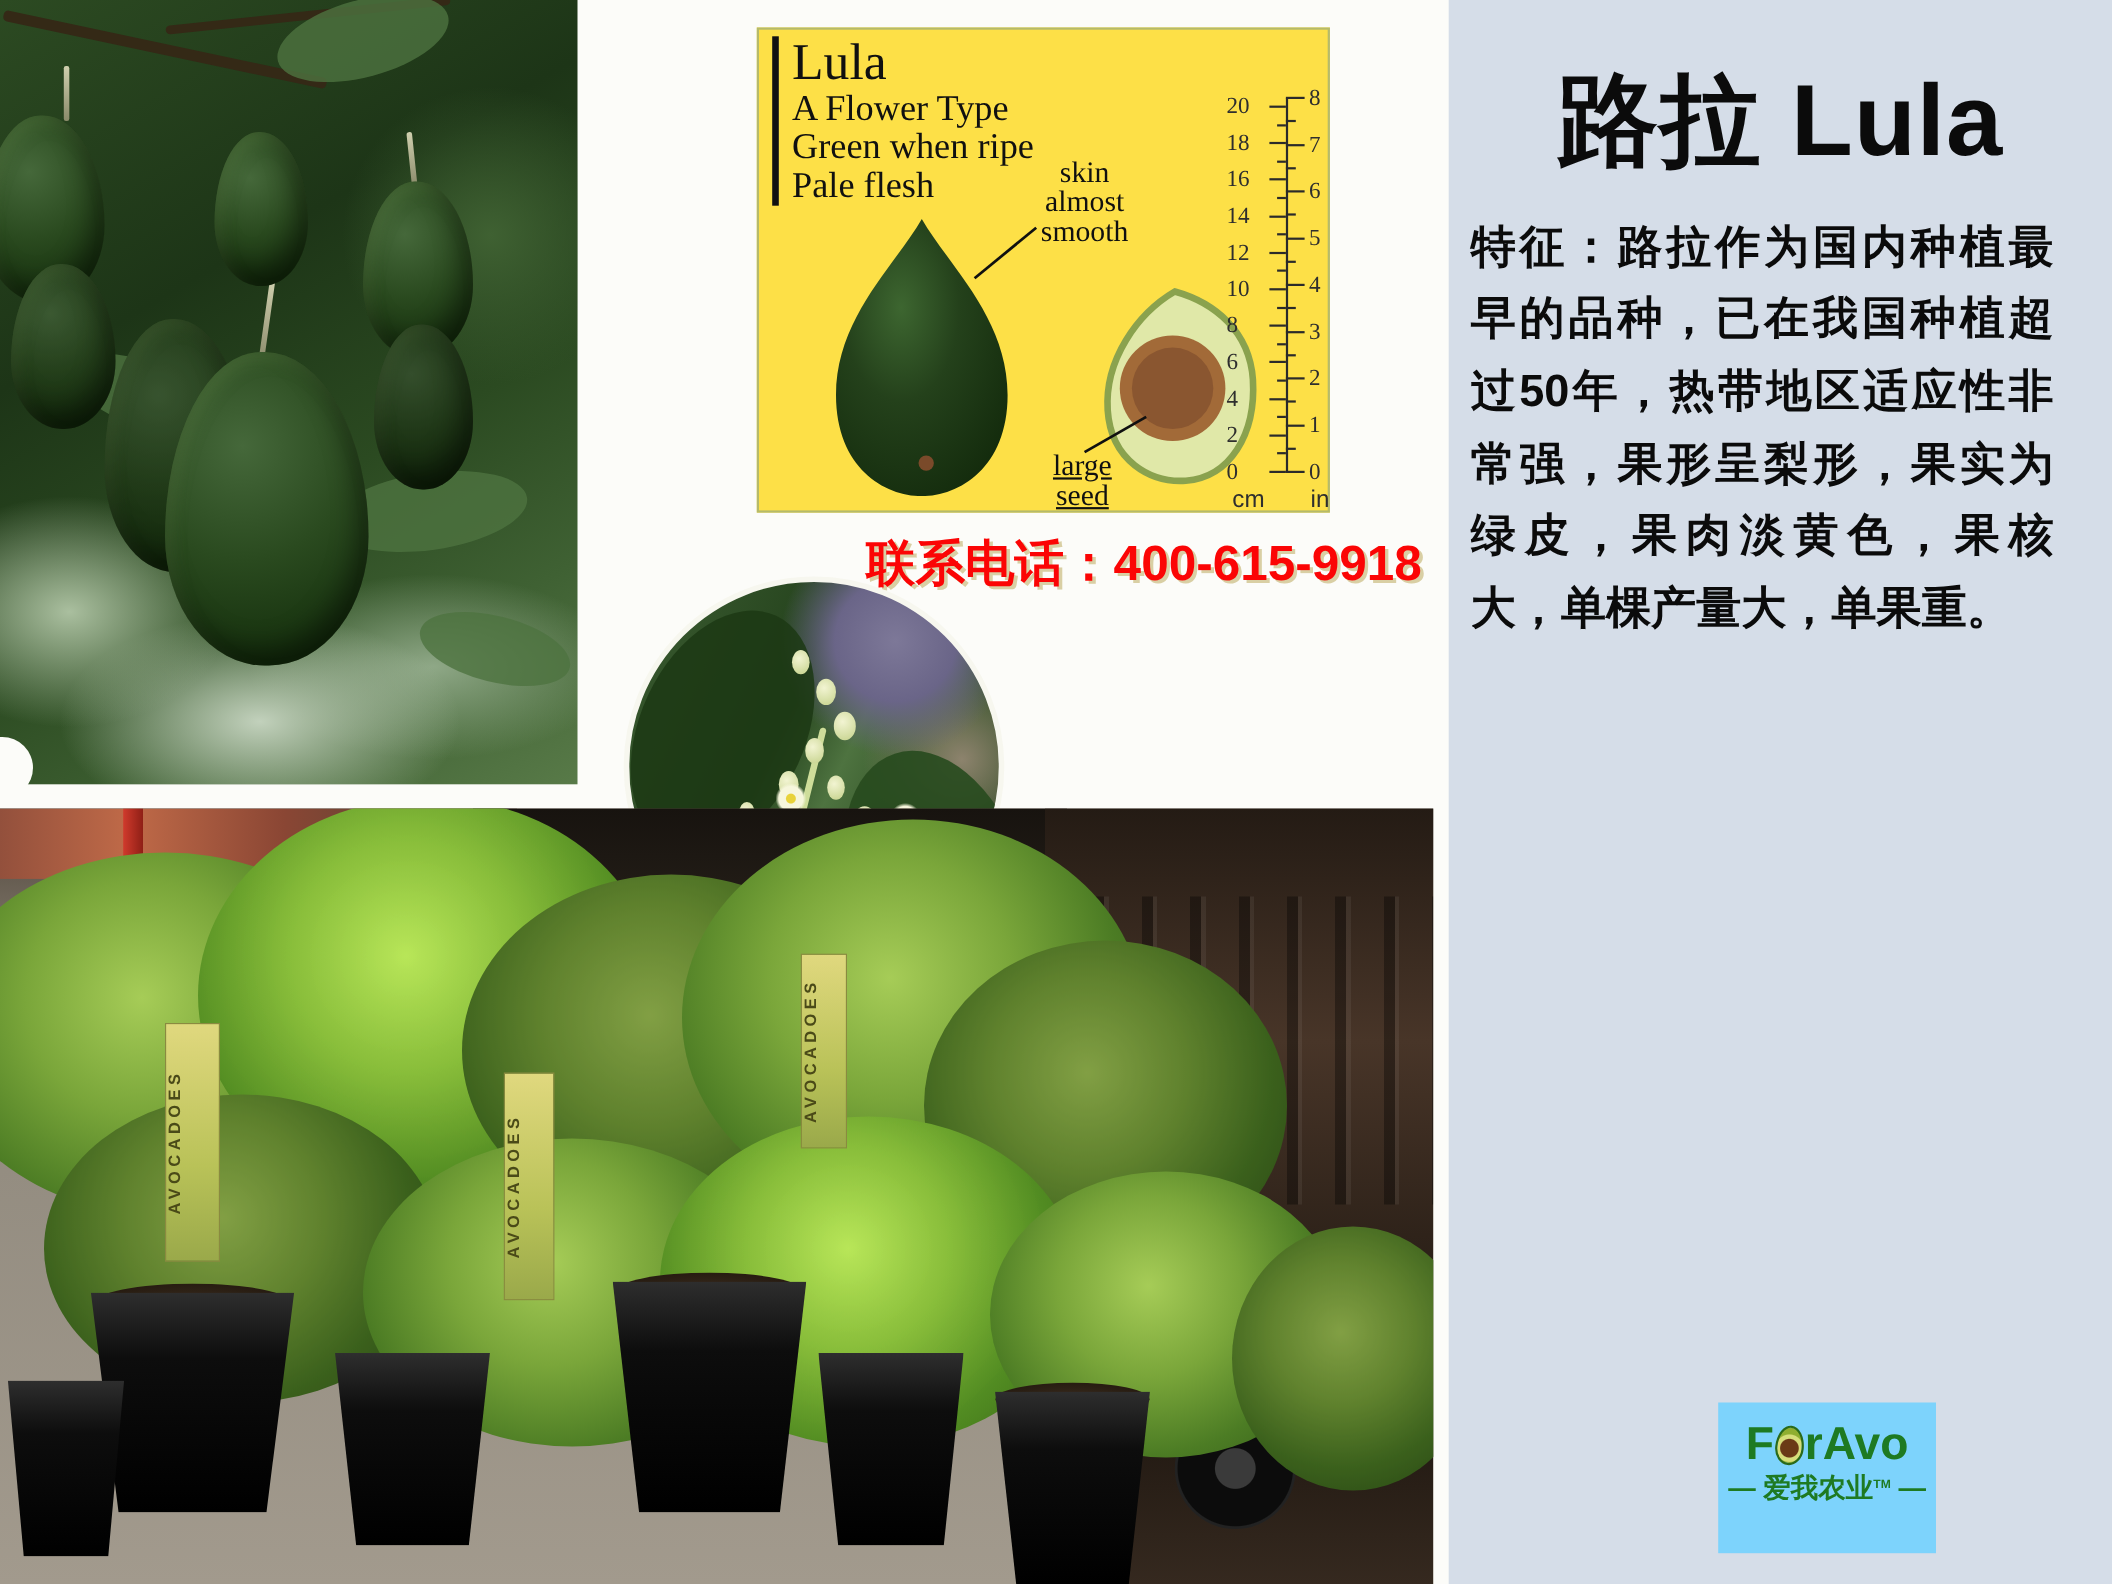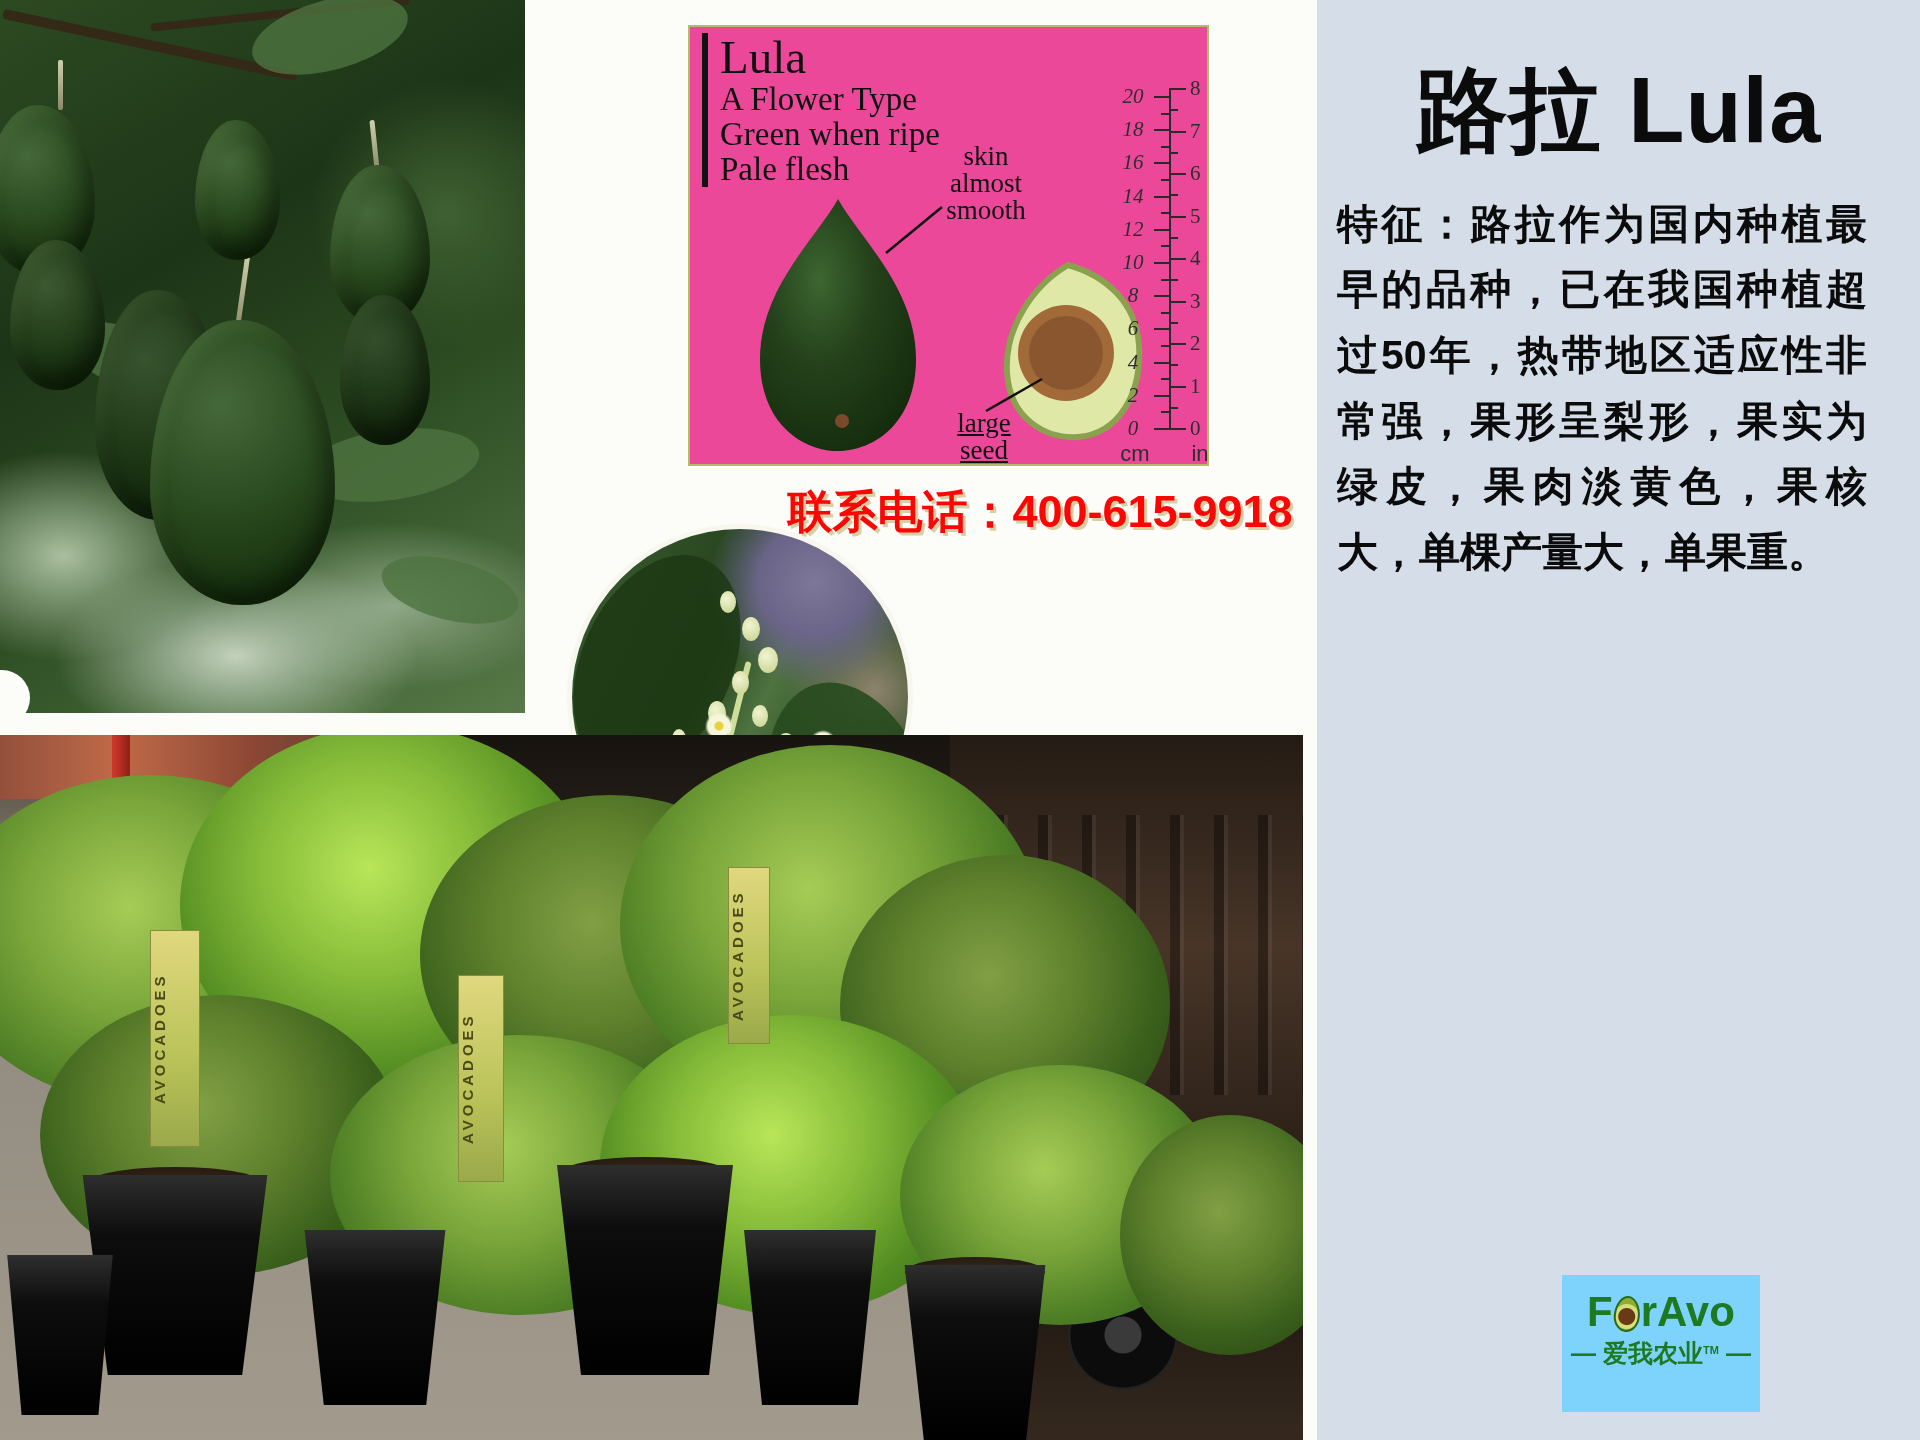--- a/index.html
+++ b/index.html
@@ -54,38 +54,38 @@
     background:radial-gradient(circle at 45% 40%, #a6cc57 0%, #7aa63a 35%, #4c7c24 65%, #2e5416 100%);}
   .dk{filter:brightness(.78);} .lt{filter:brightness(1.12) saturate(1.08);}
   .pot{position:absolute;background:linear-gradient(180deg,#2e2e2e,#0d0d0d 30%,#000);
     clip-path:polygon(6% 0,94% 0,82% 100%,18% 100%);}
   .soil{position:absolute;border-radius:50%;background:radial-gradient(#3a2c1e,#1f150c);}
   .tag{position:absolute;writing-mode:vertical-rl;transform:rotate(180deg);text-align:center;
     background:linear-gradient(0deg,#e0d87e,#b9c258 60%,#9aa94a);border:1px solid #8a8a40;
     color:#4a4a18;font-weight:bold;font-size:15px;letter-spacing:4px;overflow:hidden;}
 
   
-  #diagram-box{position:absolute;left:688px;top:25px;width:517px;height:437px;background:#ec4899;
+  #diagram-box{position:absolute;left:688px;top:25px;width:517px;height:437px;background:#fde047;
     border:2px solid #b5ba6b;}
   #diagram-heading{position:absolute;left:12px;top:6px;border-left:6px solid #111;padding-left:12px;
     font-family:"Liberation Serif", serif;color:#101010;}
   #diagram-title{font-size:47px;line-height:1.05;}
   .diagram-line{font-size:33px;line-height:1.06;}
   .diagram-note{position:absolute;font-family:"Liberation Serif", serif;color:#101010;
     font-size:27px;line-height:1.0;text-align:center;}
   #skin-note{left:230px;top:116px;width:132px;}
   #seed-note{left:252px;top:383px;width:84px;text-decoration:underline;}
   #fruit-art{position:absolute;left:0;top:0;}
 
   
   #ruler{position:absolute;left:423px;top:58px;width:94px;height:400px;
     font-family:"Liberation Serif", serif;color:#2e2e2e;}
   #ruler .rline{position:absolute;background:#2a2a2a;}
   #ruler .tick{position:absolute;background:#2a2a2a;}
-  #ruler .rlabel-cm{position:absolute;font-size:21px;text-align:center;font-style:italic;}
+  #ruler .rlabel-cm{position:absolute;font-size:21px;text-align:left;}
   #ruler .rlabel-in{position:absolute;font-size:21px;text-align:left;}
   .runit{position:absolute;font-size:22px;font-family:Liberation Sans, sans-serif;color:#2e2e2e;}
   #runit-cm{left:423px;top:414px;width:44px;text-align:center;}
   #runit-in{left:492px;top:414px;width:36px;text-align:center;}
 
   
   #contact-phone{position:absolute;left:770px;top:482px;width:540px;text-align:center;
     font-size:45px;font-weight:bold;color:#fb0505;text-shadow:3px 3px 0 #d9cfa4;white-space:nowrap;}
 
   

